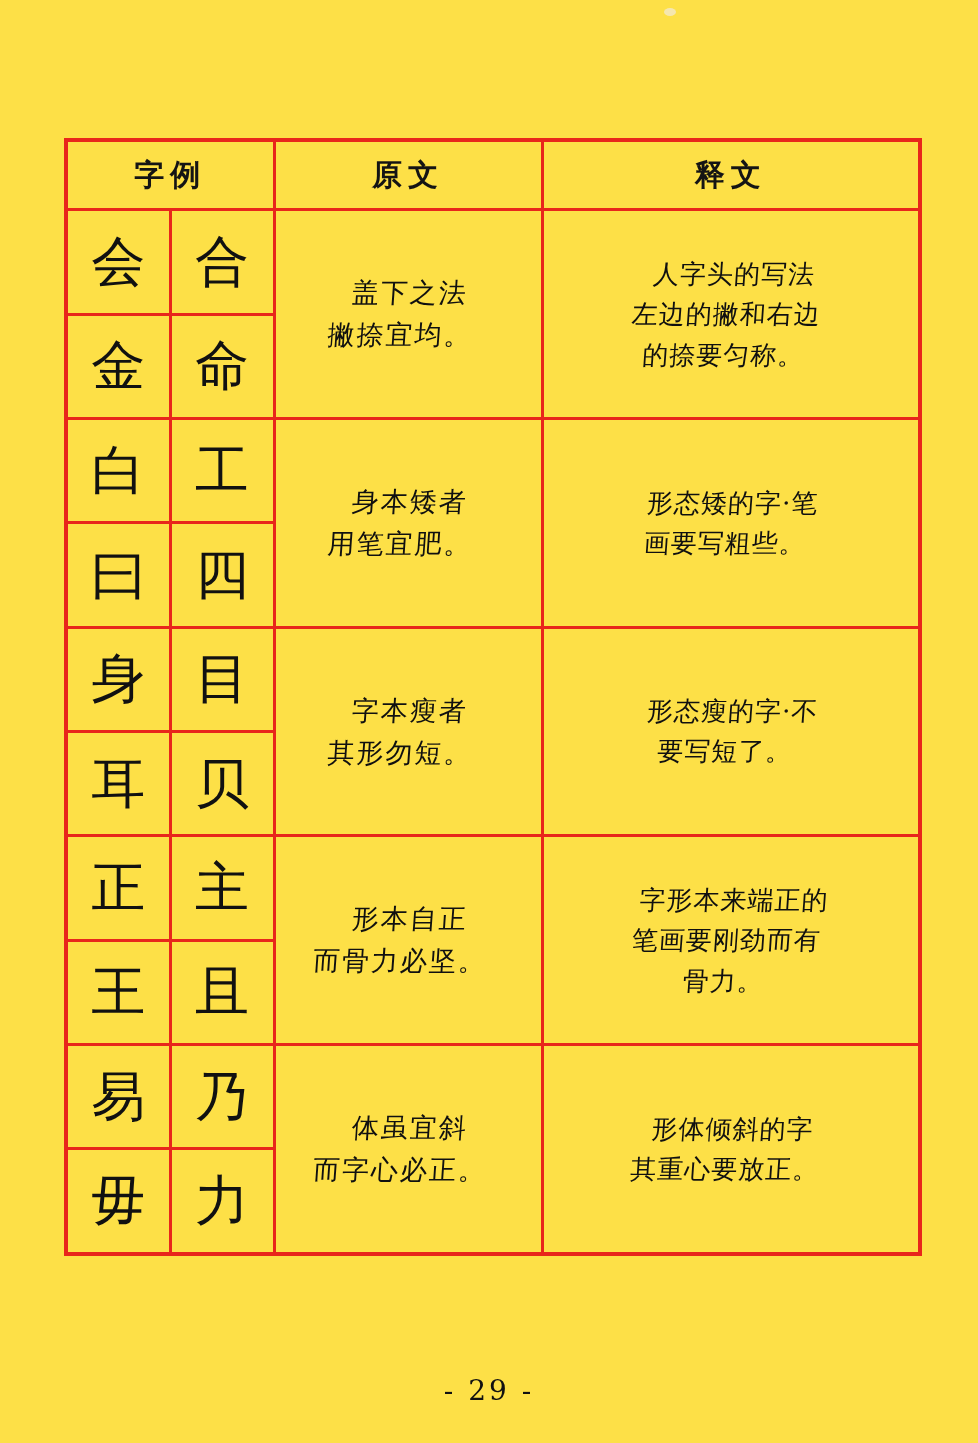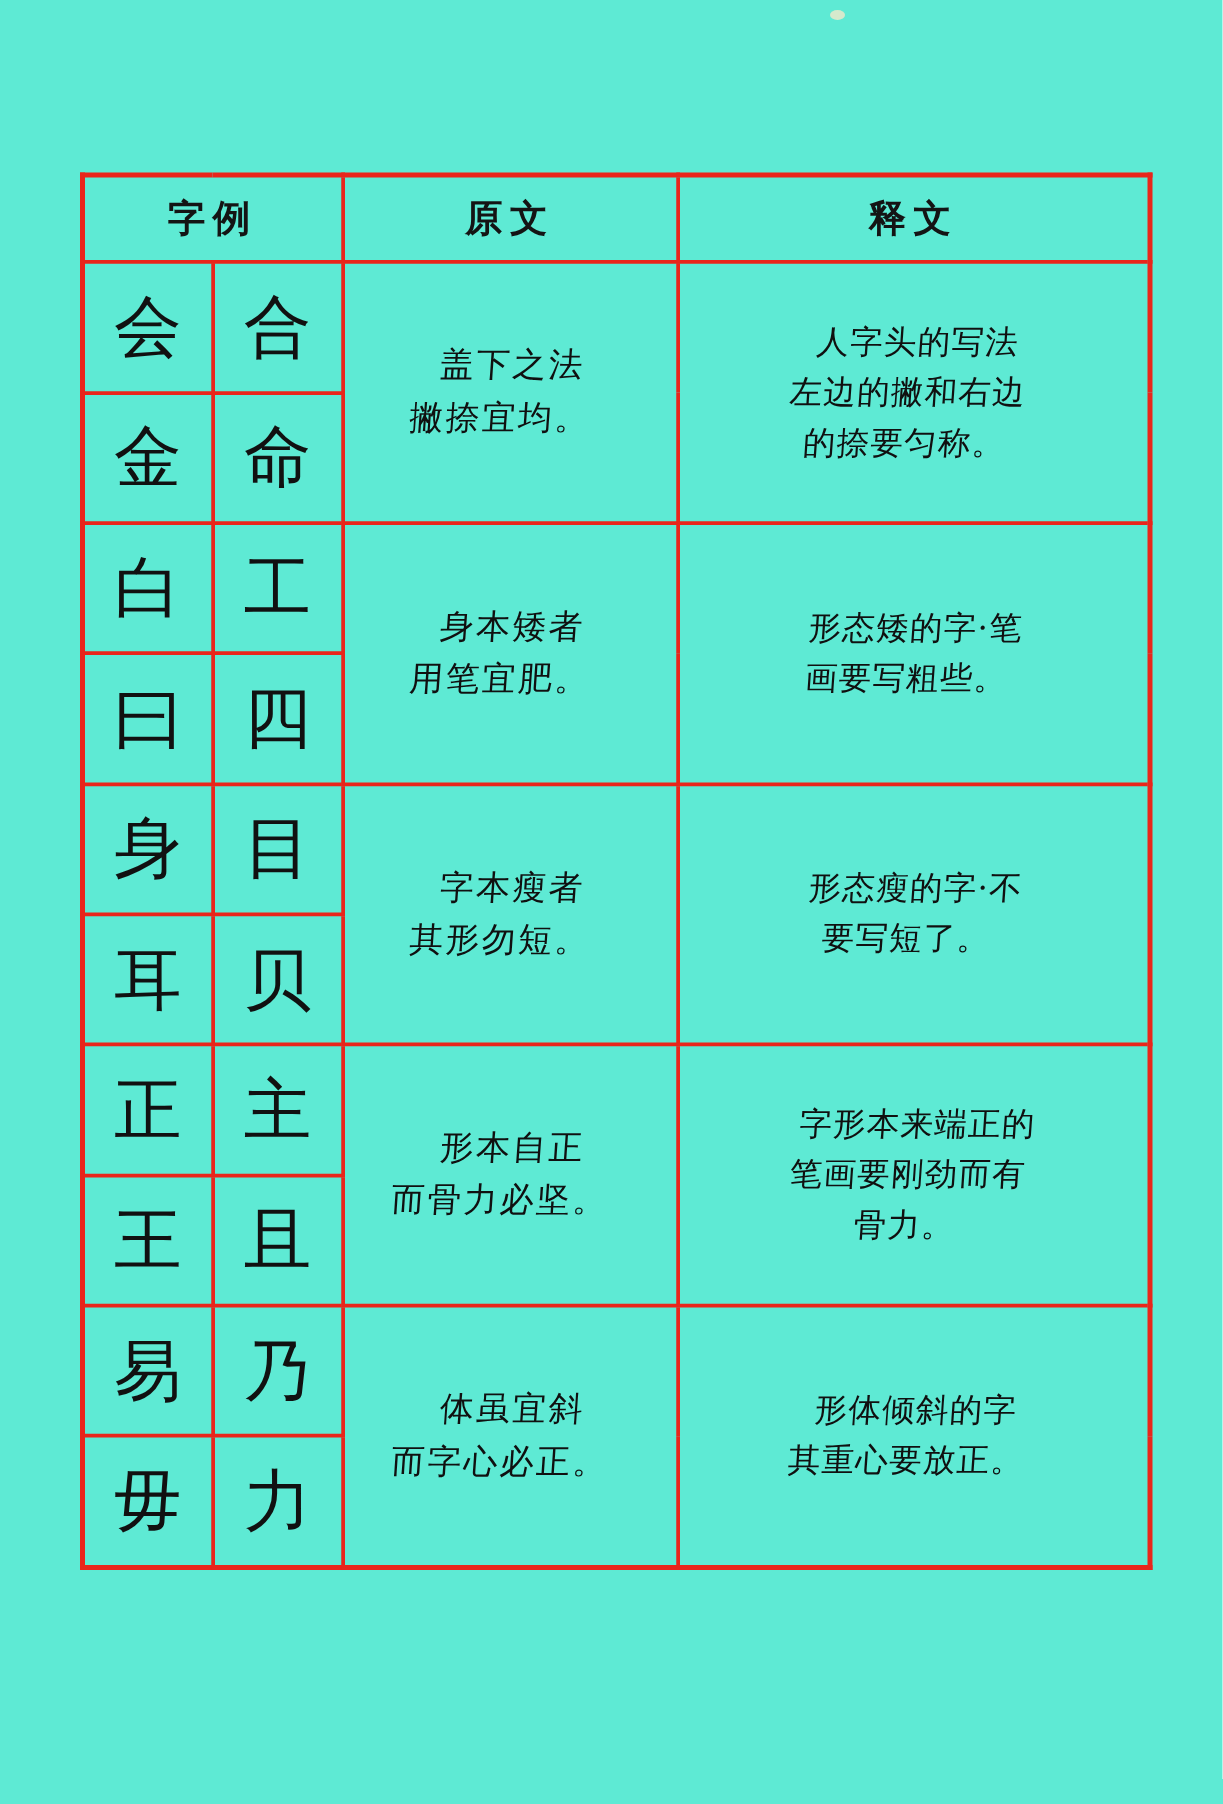--- a/index.html
+++ b/index.html
@@ -13,21 +13,21 @@
     position: relative;
     font-family: "DejaVu Sans", "Liberation Sans", sans-serif;
     overflow: hidden;
   }
 
   .page {
     position: absolute;
     left: 0; top: 0;
     width: 978px;
     height: 1443px;
-    background: #5eead4;
+    background: #fde047;
   }
 
   
   .speck {
     position: absolute;
     left: 664px;
     top: 8px;
     width: 12px;
     height: 8px;
     background: #f3e9c9;
@@ -298,15 +298,16 @@
             <span class="glyph">毋</span>
           </td>
           <td class="cell-glyph">
             <span class="glyph">力</span>
           </td>
         </tr>
       </tbody>
     </table>
   </div>
 
+  <div class="page-number">- 29 -</div>
 
 
 </div>
 
 </body></html>

